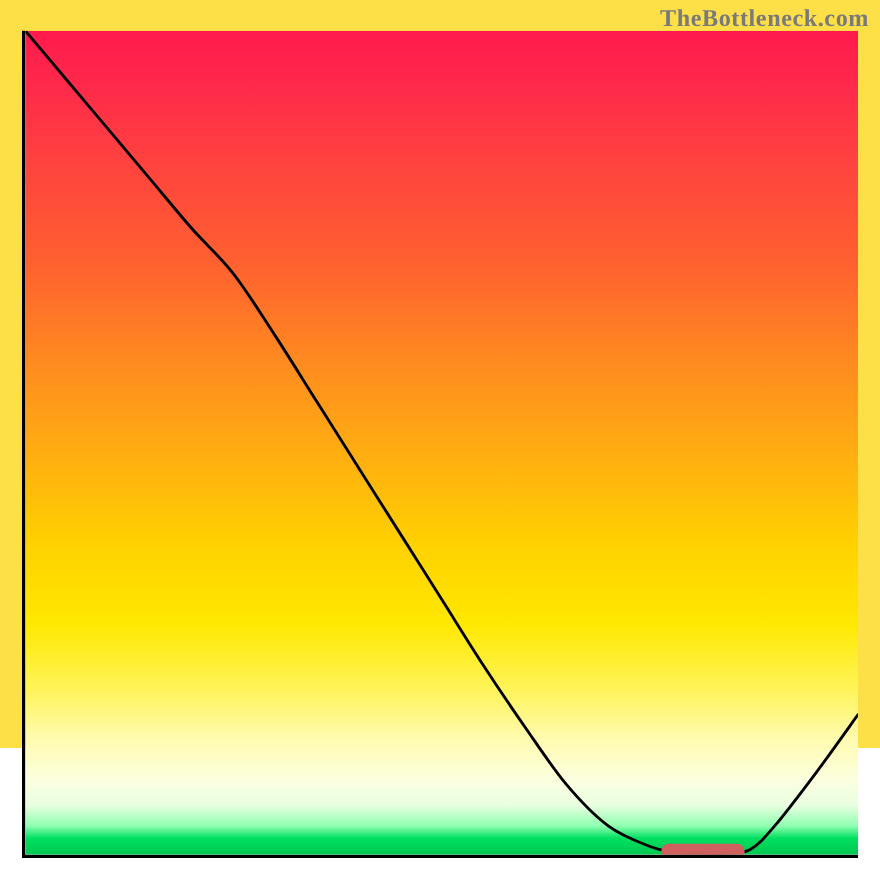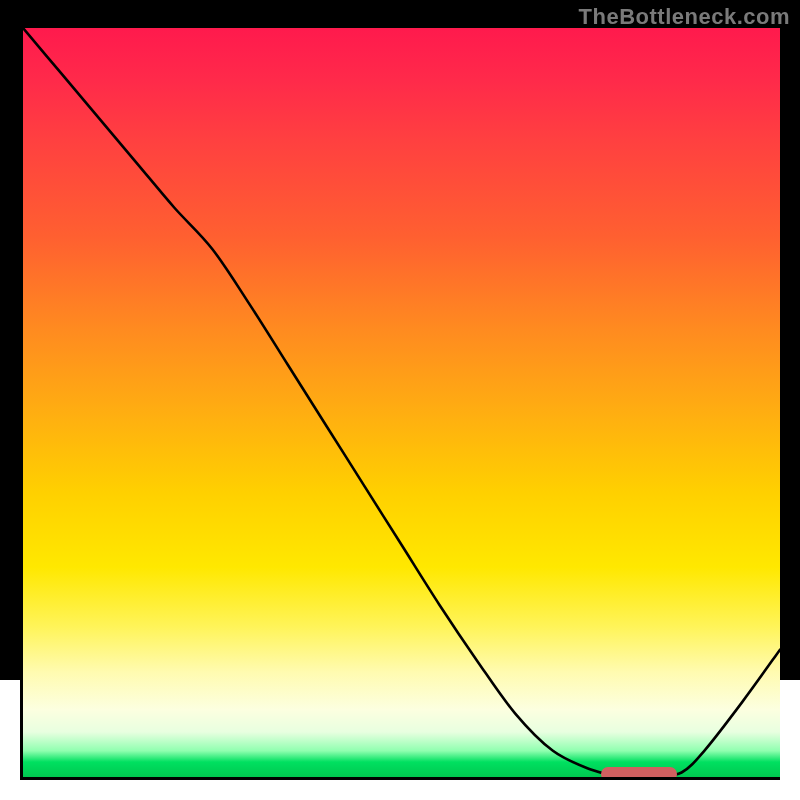--- a/index.html
+++ b/index.html
@@ -1,17 +1,17 @@
 <!DOCTYPE html>
 <html><head>
 <meta charset="utf-8">
 <style>
   * { margin: 0; padding: 0; box-sizing: border-box; }
   body { width: 800px; height: 800px; position: relative; font-family: Arial, sans-serif; }
-  .container { width: 800px; height: 680px; position: relative; background: #000000; }
+  .container { width: 800px; height: 680px; position: relative; background: #fde047; font-family: Liberation Serif, serif; }
   .watermark { position: absolute; top: 4px; right: 10px; font-size: 22px; font-weight: bold; color: #7a7a7a; letter-spacing: 0.5px; z-index: 10; }
   .plot-frame { position: absolute; left: 20px; top: 28px; width: 760px; height: 752px; border-left: 3px solid #000; border-bottom: 3px solid #000; }
   .plot-area { position: absolute; left: 0; top: 0; width: 100%; height: 100%; overflow: hidden; }
   .gradient-bg { position: absolute; left: 0; top: 0; width: 100%; height: 100%;
     background: linear-gradient(to bottom,
       #ff1a4d 0%,
       #ff2a4a 7%,
       #ff4040 15%,
       #ff6030 28%,
       #ff8a20 40%,

